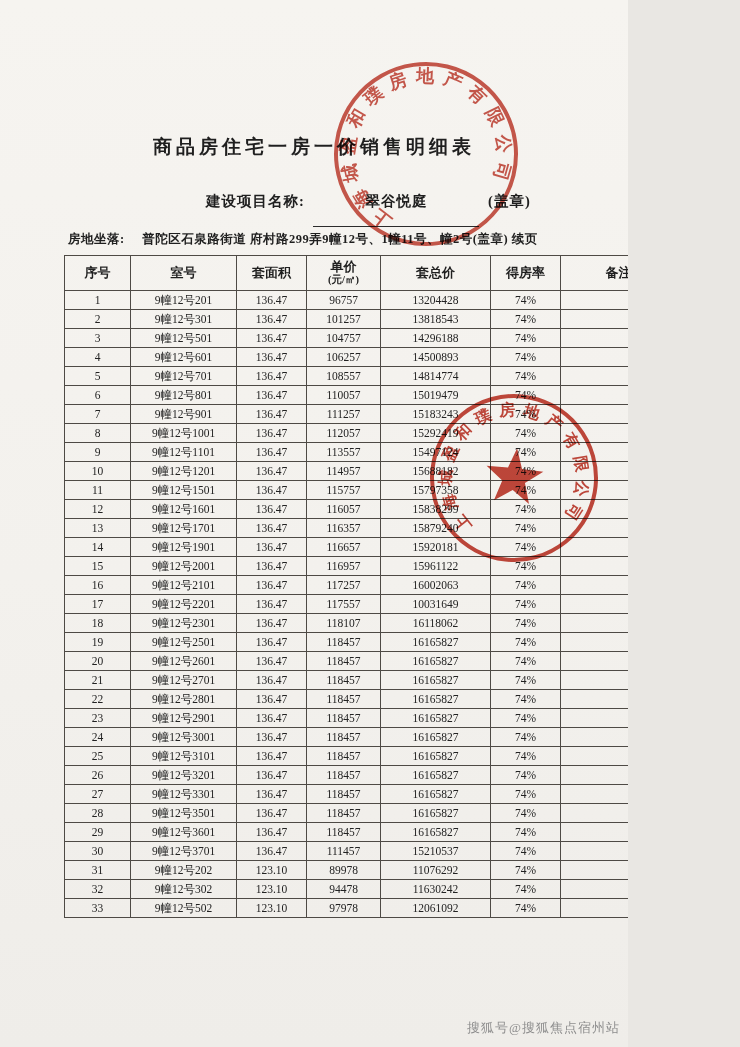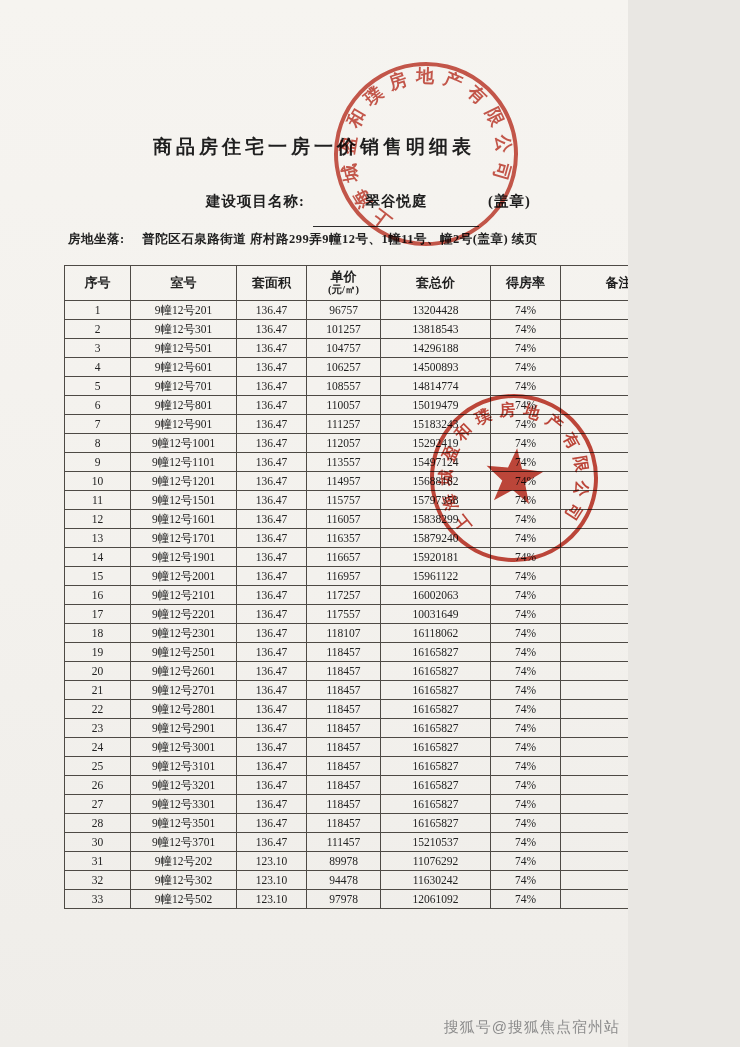--- a/index.html
+++ b/index.html
@@ -24,37 +24,37 @@
   .project-name{
     display:inline-block;min-width:150px;text-align:center;
     border-bottom:1.5px solid #2b2b2b;padding:0 8px 15px 8px;margin:0 4px;
   }
   .location-line{
     position:absolute;top:231px;left:68px;
     font-size:12.5px;font-weight:bold;white-space:nowrap;letter-spacing:0.5px;
   }
   .location-line .loc-label{margin-right:14px;}
   table.price-table{
-    position:absolute;left:64px;top:265px;width:612px;
+    position:absolute;left:64px;top:255px;width:612px;
     border-collapse:collapse;table-layout:fixed;padding-left:12px;
   }
   .price-table th,.price-table td{
     border:1px solid #4e4a45;text-align:center;vertical-align:middle;
     overflow:hidden;white-space:nowrap;padding:0 2px;
   }
   .price-table th{font-size:13px;font-weight:bold;height:34px;line-height:1.15;}
   .price-table td{font-size:11.5px;height:18px;line-height:18px;color:#222;}
   .unit-sub{display:block;font-size:10.5px;font-weight:bold;}
   .stamp{position:absolute;mix-blend-mode:multiply;pointer-events:none;}
   .stamp1{left:330px;top:58px;opacity:.82;transform:rotate(-8deg);}
   .stamp2{left:426px;top:390px;opacity:.9;transform:rotate(6deg);}
   .watermark{
     position:absolute;right:8px;bottom:10px;
-    font-size:15px;color:#8d8d8d;letter-spacing:1px;
-    font-family:Liberation Sans, sans-serif;
+    font-size:13px;color:#8d8d8d;letter-spacing:1px;
+    font-family:Liberation Serif, serif;
     text-align:right;
   }
 </style>
 </head>
 <body>
 
 <div class="page">
 
   <div class="doc-title">商品房住宅一房一价销售明细表</div>
 
@@ -340,20 +340,29 @@
         <tr>
           <td>28</td>
           <td>9幢12号3501</td>
           <td>136.47</td>
           <td>118457</td>
           <td>16165827</td>
           <td>74%</td>
           <td></td>
         </tr>
         <tr>
+          <td>29</td>
+          <td>9幢12号3601</td>
+          <td>136.47</td>
+          <td>118457</td>
+          <td>16165827</td>
+          <td>74%</td>
+          <td></td>
+        </tr>
+        <tr>
           <td>30</td>
           <td>9幢12号3701</td>
           <td>136.47</td>
           <td>111457</td>
           <td>15210537</td>
           <td>74%</td>
           <td></td>
         </tr>
         <tr>
           <td>31</td>

